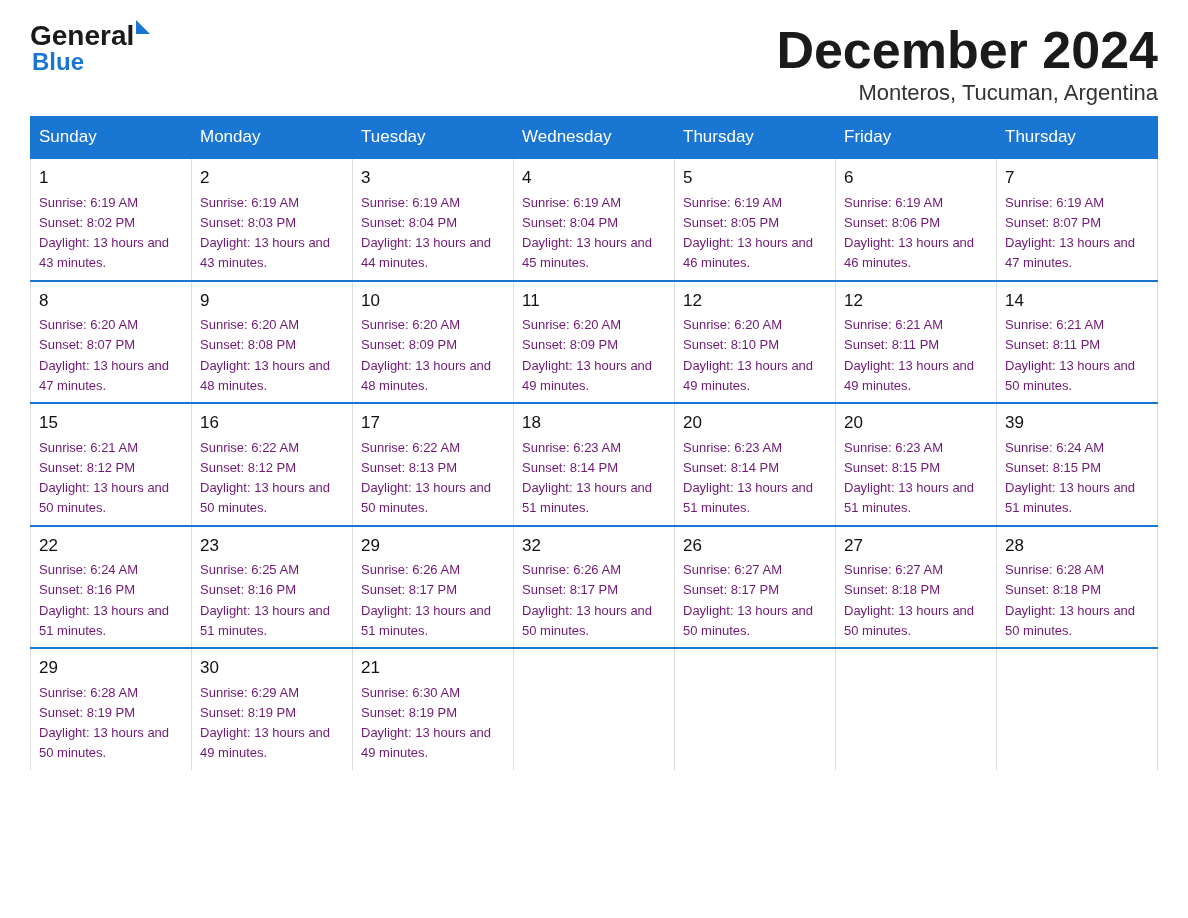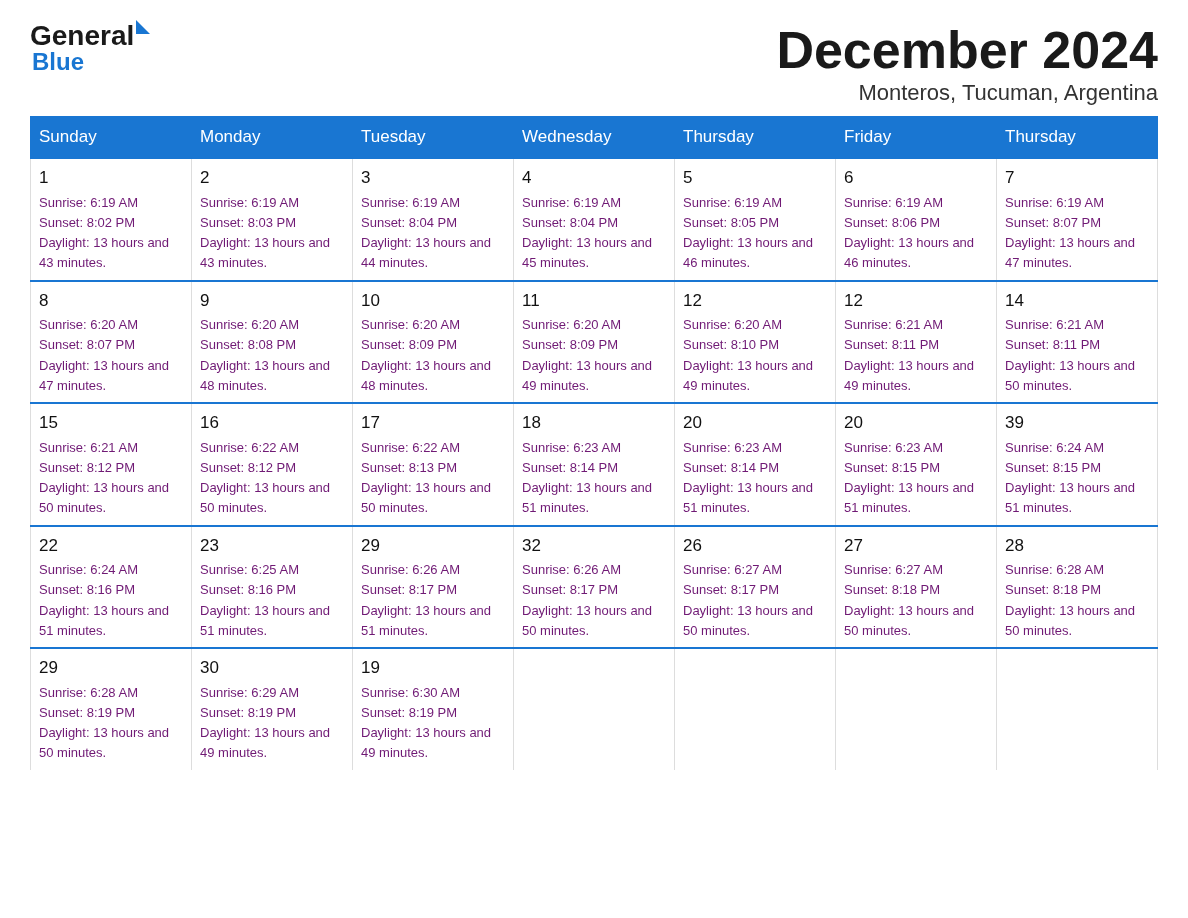--- a/index.html
+++ b/index.html
@@ -271,21 +271,21 @@
       <tr>
         <td>
         <span class="day-num">29</span>
         <span class="sun-info">Sunrise: 6:28 AM<br>Sunset: 8:19 PM<br>Daylight: 13 hours and 50 minutes.</span>
       </td>
         <td>
         <span class="day-num">30</span>
         <span class="sun-info">Sunrise: 6:29 AM<br>Sunset: 8:19 PM<br>Daylight: 13 hours and 49 minutes.</span>
       </td>
         <td>
-        <span class="day-num">19</span>
+        <span class="day-num">21</span>
         <span class="sun-info">Sunrise: 6:30 AM<br>Sunset: 8:19 PM<br>Daylight: 13 hours and 49 minutes.</span>
       </td>
         <td class="empty"></td>
         <td class="empty"></td>
         <td class="empty"></td>
         <td class="empty"></td>
       </tr>
     </tbody>
 </table>
 

